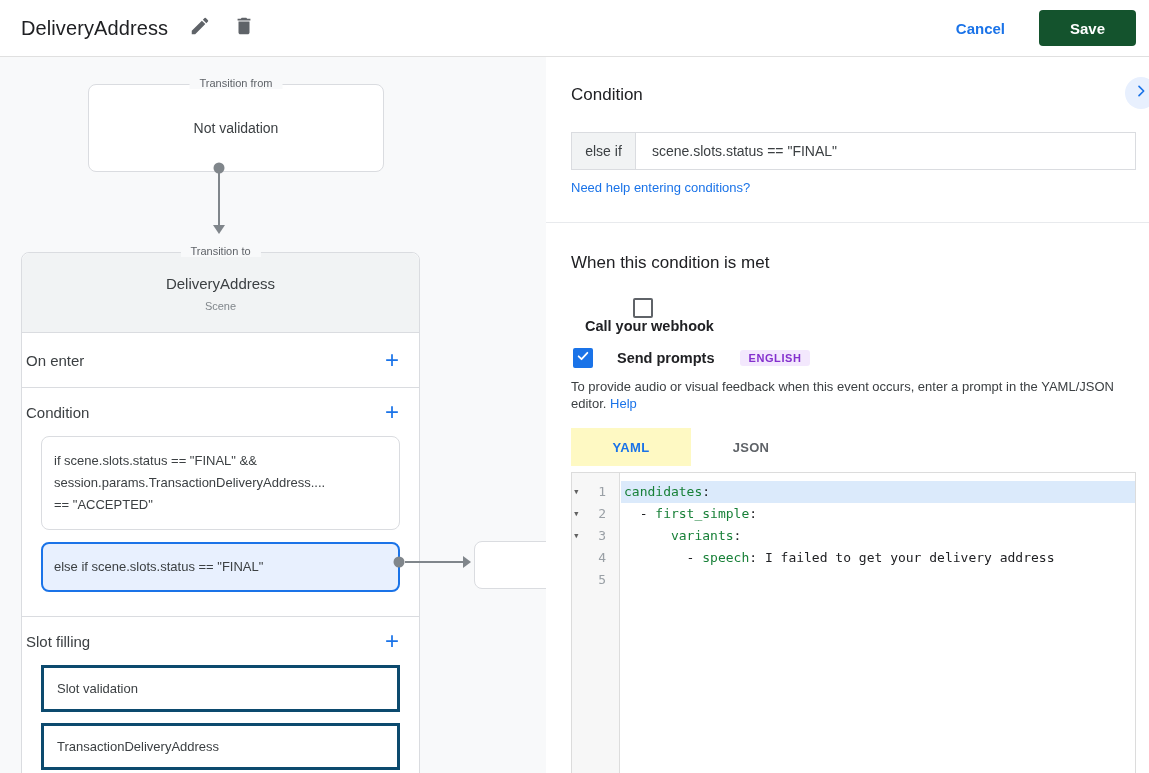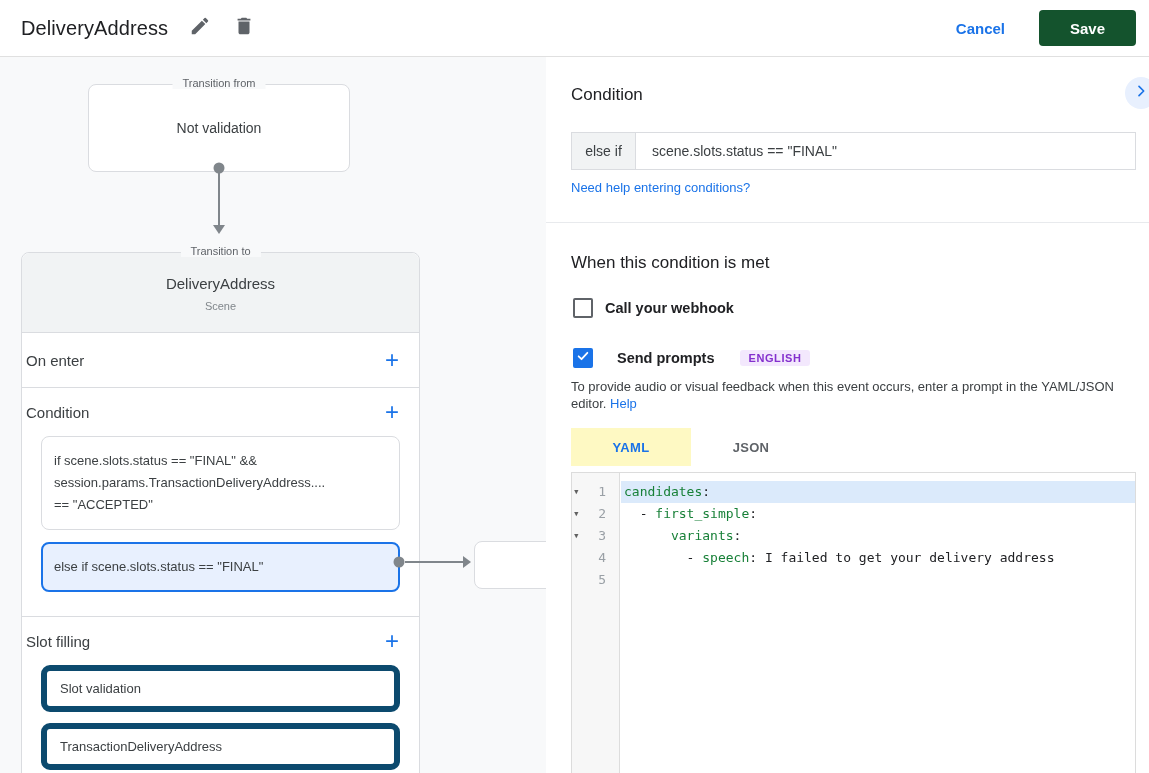--- a/index.html
+++ b/index.html
@@ -15,21 +15,21 @@
   .spacer { flex:1; }
   .cancel-btn { color:#1a73e8; font-size:15px; font-weight:bold; margin-right:34px; cursor:pointer; }
   .save-btn { background:#14532d; color:#fff; font-size:15px; font-weight:bold; border:none;
     border-radius:4px; width:97px; height:36px; margin-right:13px; cursor:pointer; }
 
   
   .canvas { position:absolute; left:0; top:57px; width:546px; height:716px; background:#f8f9fa;
     overflow:hidden; }
   .legend { position:absolute; top:-8px; left:50%; transform:translateX(-50%); background:#f8f9fa;
     padding:0 10px; font-size:11px; color:#5f6368; white-space:nowrap; z-index:3; }
-  .tf-box { position:absolute; left:88px; top:27px; width:262px; height:88px; background:#fff;
+  .tf-box { position:absolute; left:88px; top:27px; width:296px; height:88px; background:#fff;
     border:1px solid #dadce0; border-radius:8px; display:flex; align-items:center;
     justify-content:center; z-index:1; }
   .tf-box .content { font-size:14px; color:#3c4043; }
   .connectors { position:absolute; left:0; top:0; width:546px; height:716px; z-index:2;
     pointer-events:none; }
 
   .scene-card { position:absolute; left:21px; top:195px; width:399px; height:600px; background:#fff;
     border:1px solid #dadce0; border-radius:8px 8px 0 0; z-index:1; }
   .scene-head { height:80px; background:#f1f3f4; border-bottom:1px solid #dadce0;
     border-radius:8px 8px 0 0; text-align:center; padding-top:22px; }
@@ -39,22 +39,22 @@
   .row-onenter { height:55px; border-bottom:1px solid #dadce0; }
   .section-head { height:48px; }
   .section-label { font-size:15px; color:#3c4043; margin-left:4px; flex:1; }
   .plus { color:#1a73e8; font-size:24px; font-weight:300; margin-right:20px; line-height:1;
     cursor:pointer; }
   .cond-section { border-bottom:1px solid #dadce0; padding-bottom:24px; }
   .cond-box { margin:0 19px; background:#fff; border:1px solid #dadce0; border-radius:8px;
     padding:13px 12px; font-size:13px; color:#3c4043; line-height:22px; cursor:pointer; }
   .cond-box.selected { margin-top:12px; background:#e8f0fe; border:2px solid #1a73e8;
     padding:12px 11px; }
-  .slot-box { margin:0 19px 11px; height:47px; background:#fff; border:6px solid #0c4a6e;
-    border-radius:9px; display:flex; align-items:center; padding-left:13px; font-size:13px;
+  .slot-box { margin:0 19px 11px; height:47px; background:#fff; border:3px solid #0c4a6e;
+    border-radius:0; display:flex; align-items:center; padding-left:13px; font-size:13px;
     color:#3c4043; cursor:pointer; }
   .target-box { position:absolute; left:474px; top:484px; width:100px; height:48px; background:#fff;
     border:1px solid #dadce0; border-radius:8px; z-index:1; }
 
   
   .panel { position:absolute; left:546px; top:57px; width:603px; height:716px; background:#fff; }
   .panel-title { position:absolute; left:25px; top:28px; font-size:17px; color:#202124; }
   .collapse-btn { position:absolute; left:579px; top:20px; width:32px; height:32px;
     border-radius:50%; background:#e8f0fe; display:flex; align-items:center; justify-content:center;
     cursor:pointer; }
@@ -62,21 +62,21 @@
     border:1px solid #dadce0; display:flex; }
   .cond-prefix { width:64px; background:#f1f3f4; border-right:1px solid #dadce0; display:flex;
     align-items:center; justify-content:center; font-size:14px; color:#3c4043; }
   .cond-value { flex:1; display:flex; align-items:center; padding-left:16px; font-size:14px;
     color:#3c4043; }
   .help-link { position:absolute; left:25px; top:123px; font-size:13px; color:#1a73e8;
     cursor:pointer; }
   .divider { position:absolute; left:0; top:165px; width:603px; height:1px; background:#e8eaed; }
   .met-title { position:absolute; left:25px; top:196px; font-size:17px; color:#202124; }
   .cb-row { position:absolute; left:27px; display:flex; align-items:center; }
-  .cb-row1 { top:241px; } .cb-row2 { top:291px;gap:12px; }
+  .cb-row1 { top:241px;flex-direction:column; } .cb-row2 { top:291px;gap:12px; }
   .checkbox { width:20px; height:20px; border:2px solid #5f6368; border-radius:2px;
     cursor:pointer; flex:none; }
   .checkbox.checked { background:#1a73e8; border-color:#1a73e8; display:flex; align-items:center;
     justify-content:center; }
   .cb-label { margin-left:12px; font-size:14.5px; font-weight:bold; color:#202124; }
   .lang-badge { margin-left:14px; background:#f3e8fd; color:#8430ce; font-size:11px;
     font-weight:bold; letter-spacing:.6px; padding:2px 8px; border-radius:3px; }
   .desc { position:absolute; left:25px; top:321px; width:557px; font-size:13px; color:#3c4043;
     line-height:17px; }
   .desc a { color:#1a73e8; text-decoration:none; cursor:pointer; }

